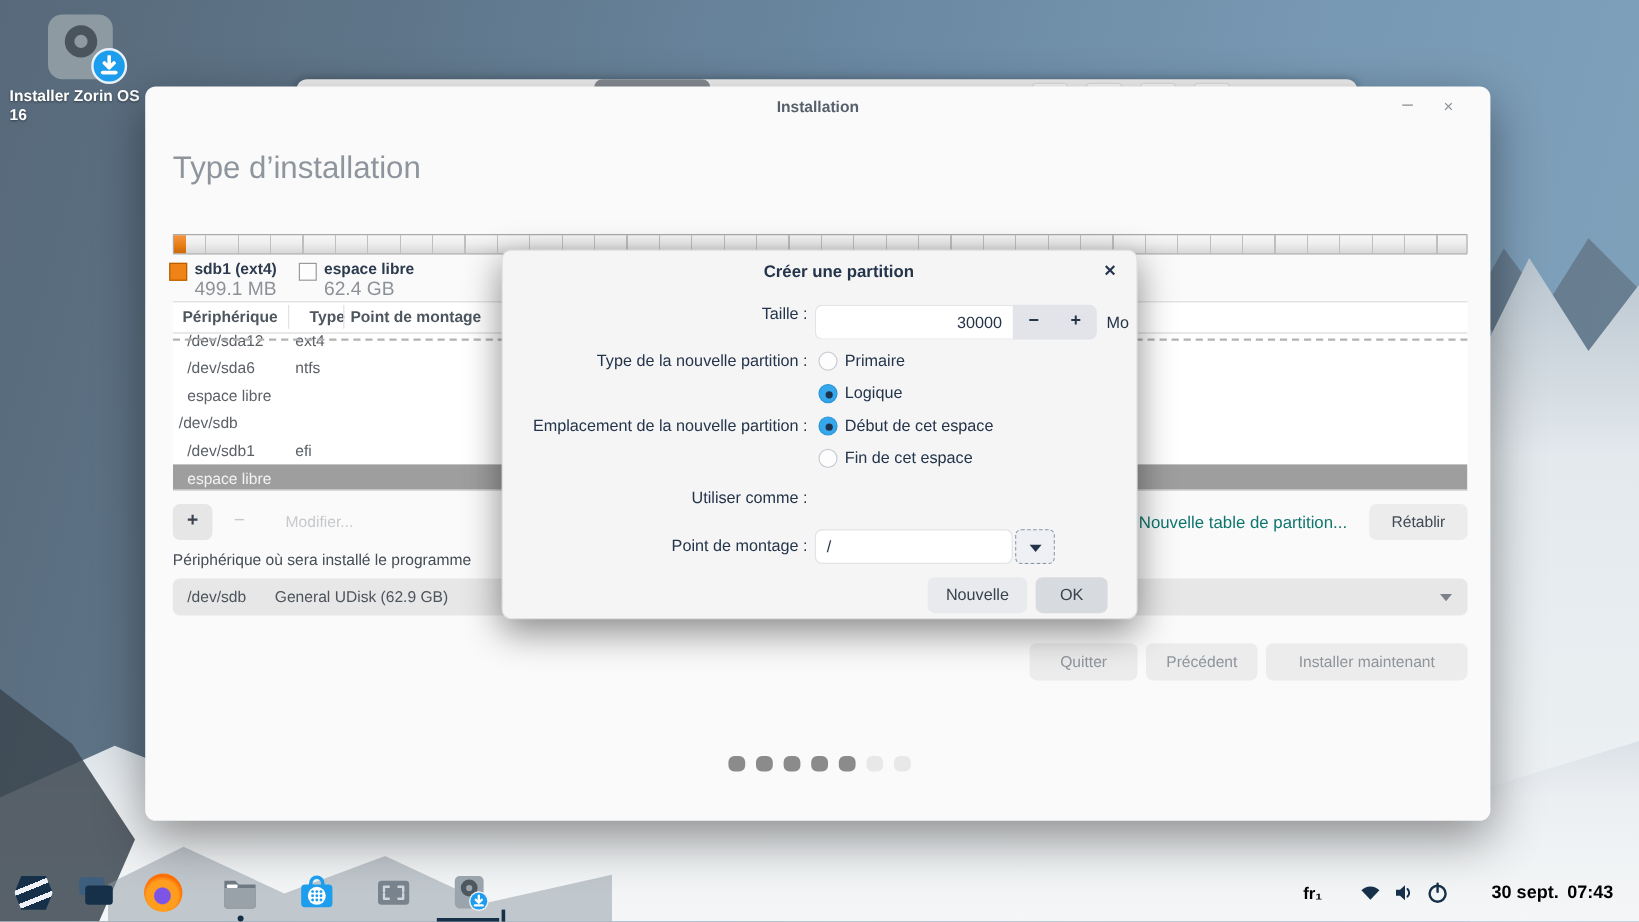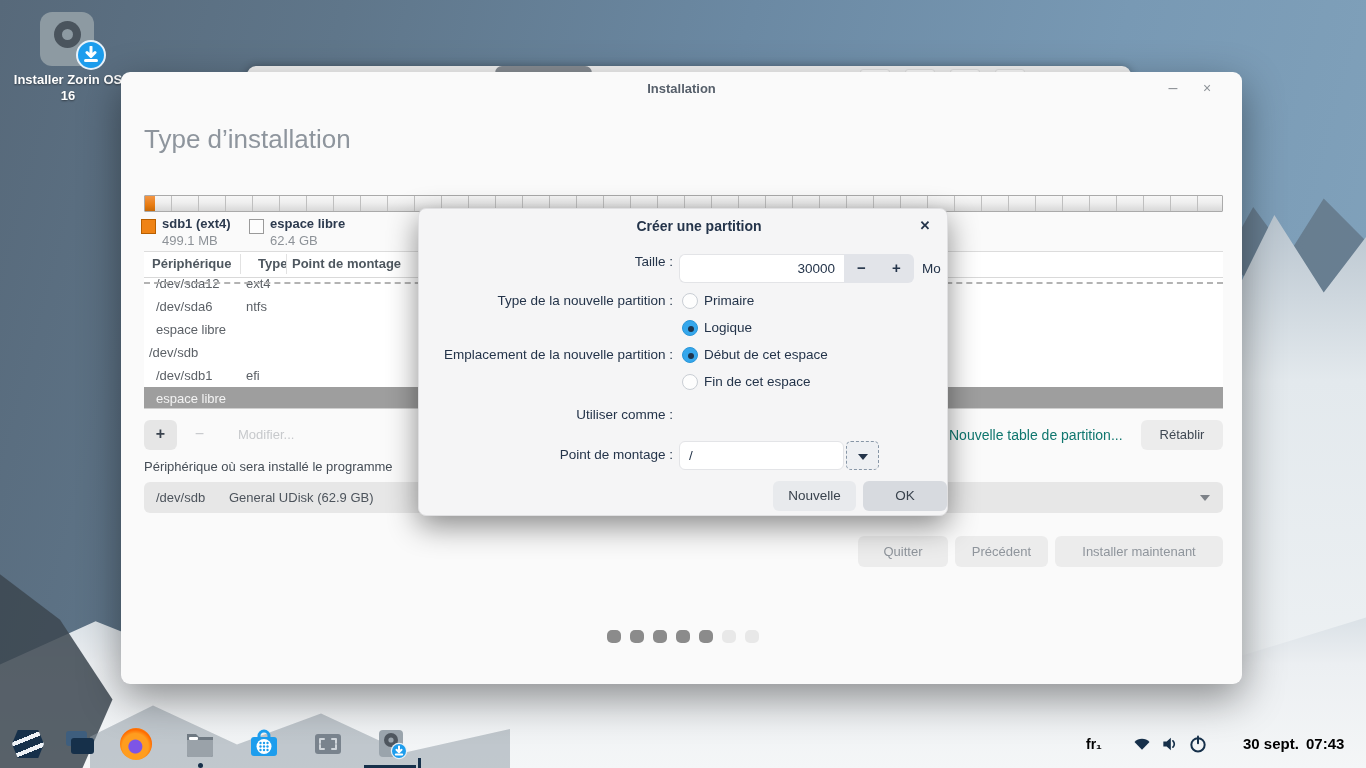--- a/index.html
+++ b/index.html
@@ -18,21 +18,21 @@
     background:linear-gradient(180deg,#ccd6dd 0%,#eceff2 45%,#f4f6f7 100%);
     clip-path:polygon(0 45%, 7% 22%, 16% 48%, 28% 18%, 40% 55%, 53% 15%, 66% 45%, 80% 10%, 91% 40%, 100% 20%, 100% 100%, 0 100%); }
   .wp-rock-left { position:absolute; left:0; top:540px; width:150px; height:228px;
     background:#3c4650; opacity:.85;
     clip-path:polygon(0 15%, 40% 35%, 75% 70%, 55% 100%, 0 100%); }
   .wp-rock-mid { position:absolute; left:90px; top:690px; width:420px; height:78px;
     background:#8d99a4; opacity:.5;
     clip-path:polygon(0 60%, 15% 20%, 35% 70%, 55% 30%, 75% 80%, 100% 50%, 100% 100%, 0 100%); }
 
   
-  .desktop-icon { position:absolute; left:8px; top:12px; width:120px; z-index:1; text-align:center; }
+  .desktop-icon { position:absolute; left:8px; top:12px; width:120px; z-index:1; text-align:left; }
   .di-art { position:relative; width:56px; height:54px; margin:0 auto; }
   .di-drive { position:absolute; left:0; top:0; width:54px; height:54px; border-radius:12px; background:#8d9aa2; }
   .di-hole { position:absolute; left:14px; top:9px; width:27px; height:27px; border-radius:50%; background:#4a545d; }
   .di-hole::after { content:""; position:absolute; left:8px; top:8px; width:11px; height:11px; border-radius:50%; background:#8d9aa2; }
   .di-badge { position:absolute; left:36px; top:28px; width:30px; height:30px; border-radius:50%; background:#1d9ded; border:2px solid #e8f2fa; }
   .di-badge svg { position:absolute; left:4px; top:4px; }
   .di-label { margin-top:6px; color:#ffffff; font-weight:bold; font-size:13px; line-height:16px; text-shadow:0 1px 2px rgba(0,0,0,.45); }
 
   
   .behind-window { position:absolute; left:247px; top:66px; width:884px; height:16px; z-index:1;
@@ -57,21 +57,21 @@
       linear-gradient(180deg,#f7f7f7 0%,#eeeeee 45%,#d8d8d8 100%); }
   .partbar-orange { position:absolute; left:0; top:0; width:10px; height:15px;
     background:linear-gradient(180deg,#f29544 0%,#e87c12 60%,#c96a08 100%); }
 
   .legend { position:absolute; left:20px; top:144px; }
   .lg-item { position:absolute; top:0; }
   .lg-sw { position:absolute; left:0; top:3px; width:15px; height:15px; }
   .lg-sw.orange { background:#ef8315; border:1px solid #b85f00; }
   .lg-sw.free { background:#fdfdfd; border:1px solid #9a9a9a; }
   .lg-name { position:absolute; left:21px; top:0; font-size:13px; font-weight:bold; color:#2c3a4e; white-space:nowrap; }
-  .lg-size { position:absolute; left:21px; top:17px; font-size:13px; color:#8d9298; white-space:nowrap; }
+  .lg-size { position:absolute; left:21px; top:17px; font-size:16px; color:#8d9298; white-space:nowrap; }
 
   .ptable { position:absolute; left:23px; top:179px; width:1079px; height:158px; background:#ffffff;
     border-top:1px solid #dcdcdc; border-bottom:1px solid #cfcfcf; overflow:hidden; }
   .pt-head { position:relative; height:26px; border-bottom:1px solid #d9d9d9; }
   .pt-h { position:absolute; top:4px; font-size:13px; font-weight:bold; color:#4e575f; }
   .pt-h.c1 { left:8px; } .pt-h.c2 { left:102px;margin-left:12px; } .pt-h.c3 { left:148px; }
   .pt-hsep { position:absolute; top:2px; height:20px; width:1px; background:#e2e2e2; }
   .pt-body { position:relative; height:132px; overflow:hidden; }
   .pt-row { position:relative; height:23px; font-size:13px; color:#5c6167; }
   .pt-row.first { margin-top:-6px; }
@@ -128,21 +128,21 @@
   .rlabel { position:absolute; left:285px; white-space:nowrap; }
   .dselect { position:absolute; left:260px; width:260px; height:30px; background:#e2e4e9; border-radius:6px; line-height:30px; }
   .ds-text { position:absolute; left:13px; top:0; white-space:nowrap; }
   .ds-arrow { position:absolute; right:11px; top:13px; width:0; height:0;
     border-left:5px solid transparent; border-right:5px solid transparent; border-top:6px solid #24344a; }
   .mount-btn { position:absolute; left:427px; width:33px; height:29px; background:#eef0f3;
     border:1px dashed #8796a6; border-radius:5px; }
   .mount-btn .ds-arrow { right:10px; top:12px; }
   .dbtn { position:absolute; top:272px; height:30px; border-radius:6px; text-align:center; line-height:30px; color:#39424d; }
   .dbtn-cancel { left:354px; width:83px; background:#e8eaed; }
-  .dbtn-ok { left:444px; width:84px; background:#d7dadf; }
+  .dbtn-ok { left:444px; width:60px; background:#d7dadf; }
 
   
   .taskbar { position:absolute; left:0; top:720px; width:1366px; height:48px; z-index:4; }
   .tb-icon { position:absolute; top:8px; width:32px; height:32px; }
   .tb-zorin { left:12px; background:#16304a; clip-path:polygon(18% 6%, 82% 6%, 100% 50%, 82% 94%, 18% 94%, 0 50%); }
   .tb-zorin::after { content:""; position:absolute; inset:0;
     background:linear-gradient(-22deg, transparent 0 30%, #eef2f6 30% 40%, transparent 40% 58%, #eef2f6 58% 68%, transparent 68%); }
   .tb-switch-back { position:absolute; left:2px; top:3px; width:21px; height:15px; border-radius:3px; background:#3e5e7e; }
   .tb-switch-front { position:absolute; left:7px; top:10px; width:23px; height:16px; border-radius:3px; background:#16304a; }
   .tb-firefox { left:120px; border-radius:50%;

